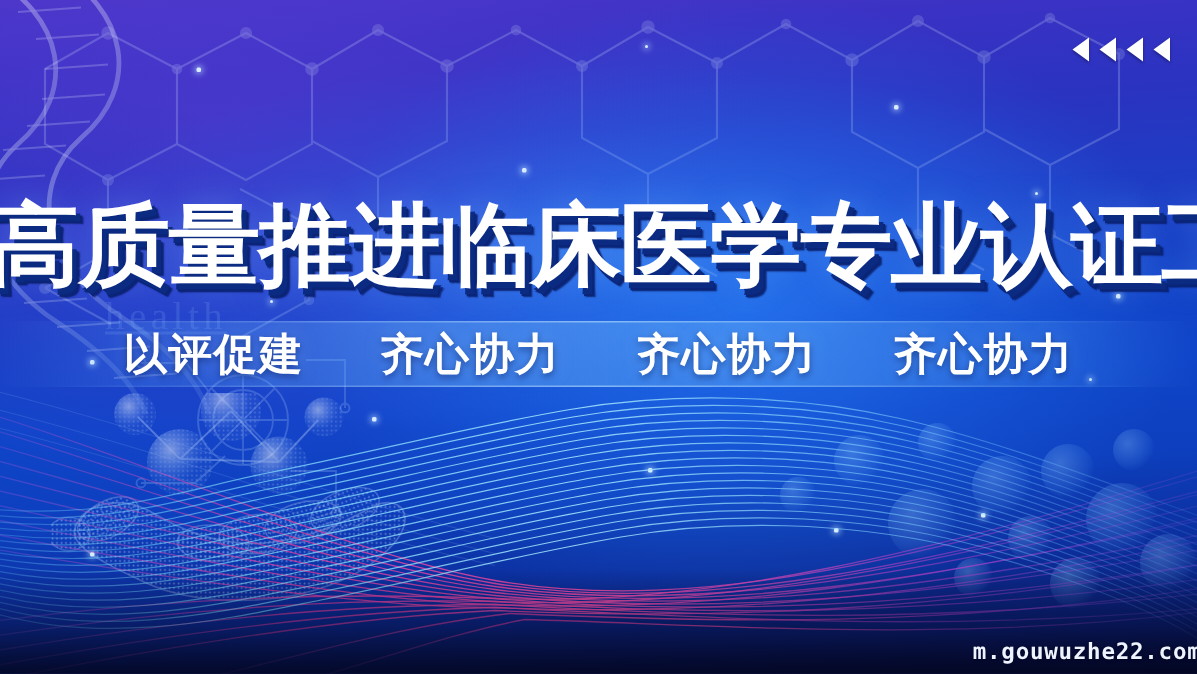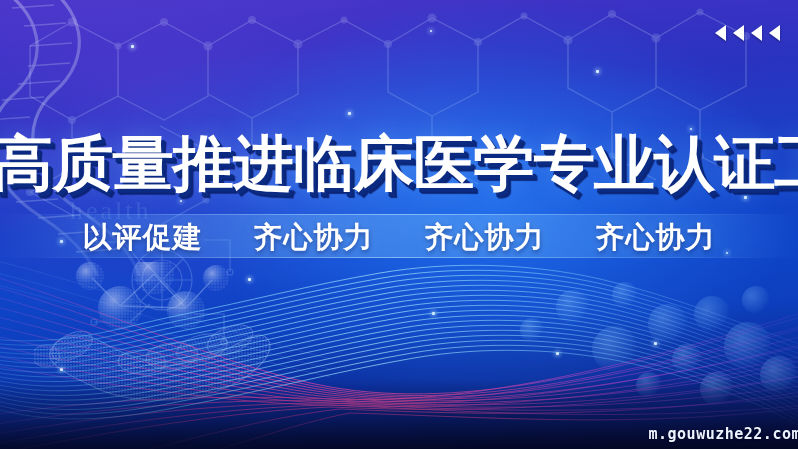--- a/index.html
+++ b/index.html
@@ -58,21 +58,21 @@
   
   .waves{position:absolute;left:0;right:0;bottom:0;height:230px;pointer-events:none;}
 
   
   .botfade{position:absolute;left:0;right:0;bottom:0;height:70px;pointer-events:none;
     background:linear-gradient(180deg, rgba(5,10,45,0) 0%, rgba(5,10,48,.45) 55%, rgba(3,6,32,.88) 100%);}
 
   
   .healthmark{position:absolute;left:70px;top:196px;font-size:26px;letter-spacing:3px;
     font-family:"Liberation Serif","DejaVu Serif",serif;color:rgba(150,200,255,.16);
-    pointer-events:none;user-select:none;}
+    pointer-events:none;user-select:none;text-decoration:underline;}
 
   
   .arrows{position:absolute;right:18px;top:25px;display:flex;gap:7px;align-items:center;}
   .arrows .tri{width:0;height:0;border-top:8px solid transparent;border-bottom:8px solid transparent;
                border-right:11px solid #ffffff;filter:drop-shadow(0 1px 1px rgba(0,0,20,.4));}
 
   
   .title{
     position:absolute;left:0;right:0;top:131px;text-align:center;white-space:nowrap;
     font-size:60px;line-height:66px;font-weight:700;color:#ffffff;

